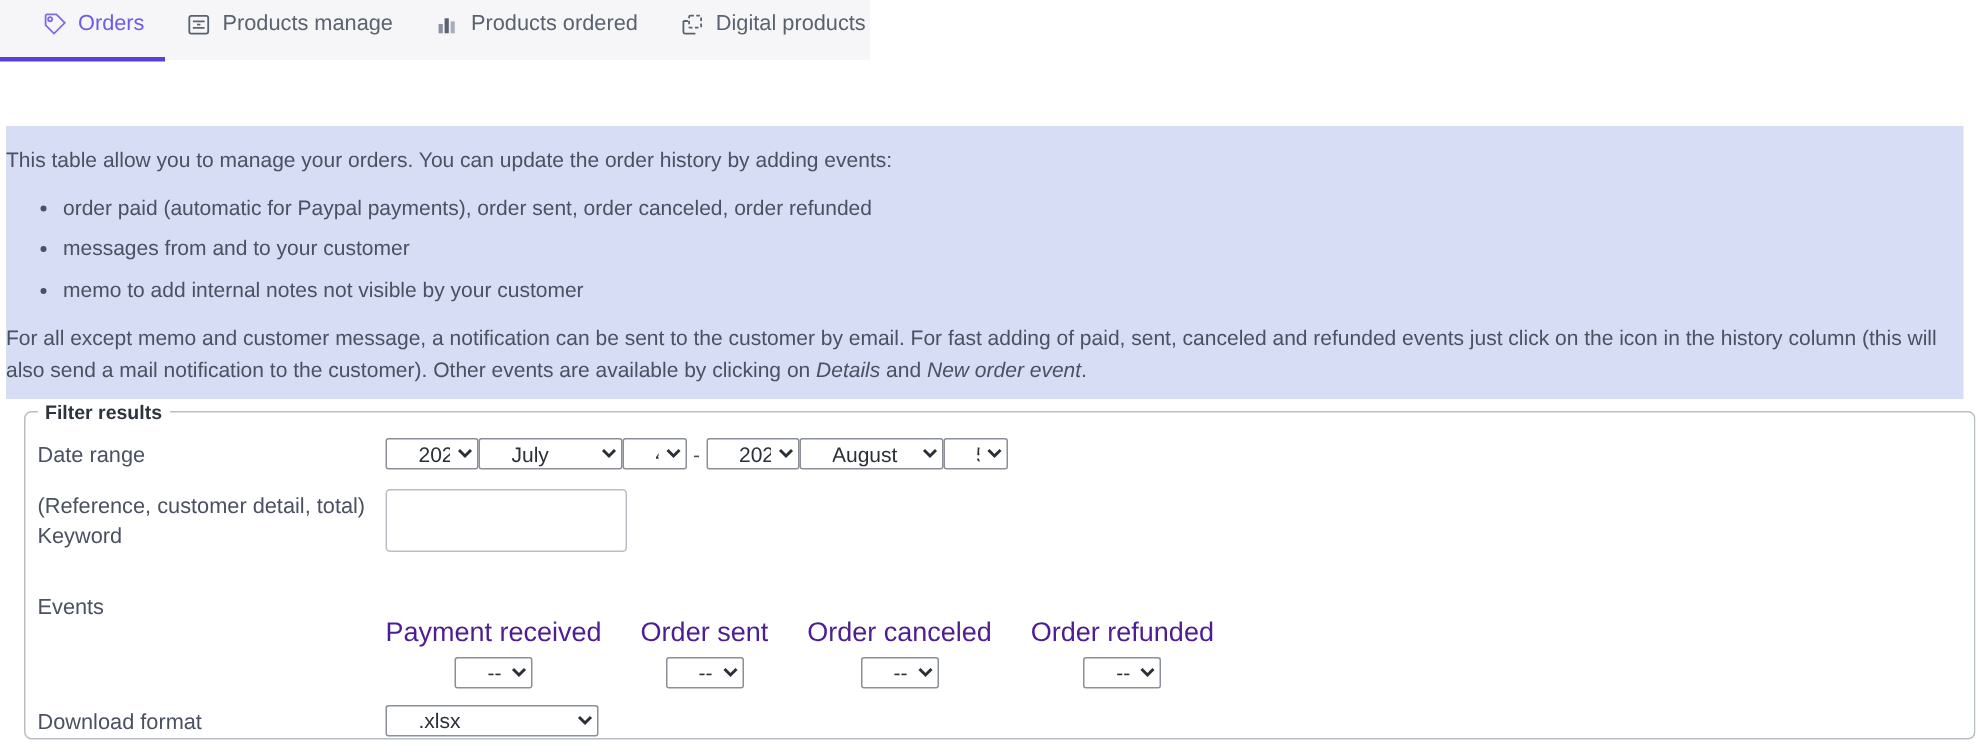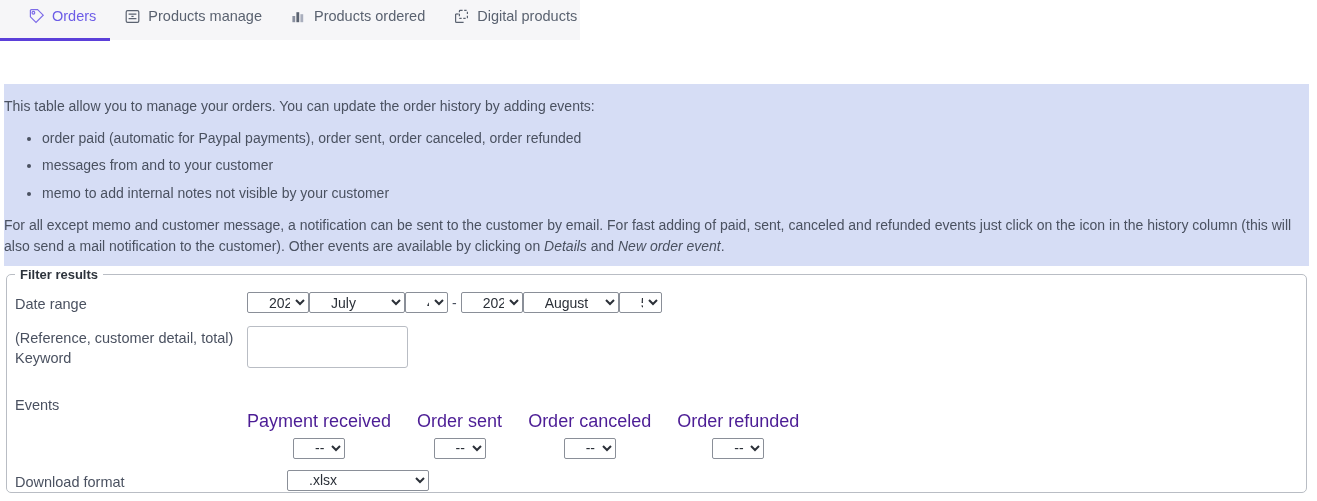--- a/index.html
+++ b/index.html
@@ -83,21 +83,21 @@
     padding-left: 38px;
   }
   .info-panel li { margin: 0 0 6px 0; }
   .info-panel li:last-child { margin-bottom: 0; }
   .info-panel .tail { margin-top: 10px; }
   .info-panel i { font-style: italic; }
 
   
   .filter-fieldset {
     position: absolute;
-    left: 6px;
+    left: 16px;
     top: 267px;
     width: 1301px;
     height: 226px;
     box-sizing: border-box;
     border: 1px solid #b9bdc4;
     border-radius: 5px;
     margin: 0;
     padding: 2px 0 0 0;
   }
   .filter-fieldset > legend {
@@ -174,21 +174,21 @@
   .ev-col .ev-label {
     font-size: 18px;
     color: #4c1d95;
     white-space: nowrap;
     line-height: 1.2;
     margin-bottom: 5px;
     margin-top: 32px;
   }
   .ev-gap { width: 26px; flex: 0 0 26px; }
 
-  .row-format { margin-top: 11px; gap: 40px; }
+  .row-format { margin-top: 11px; }
   .row-buttons { margin-top: 8px; justify-content: flex-end; }
 
   
   .btn {
     display: inline-flex;
     align-items: stretch;
     height: 23px;
     border: 0;
     padding: 0;
     margin-right: 10px;

